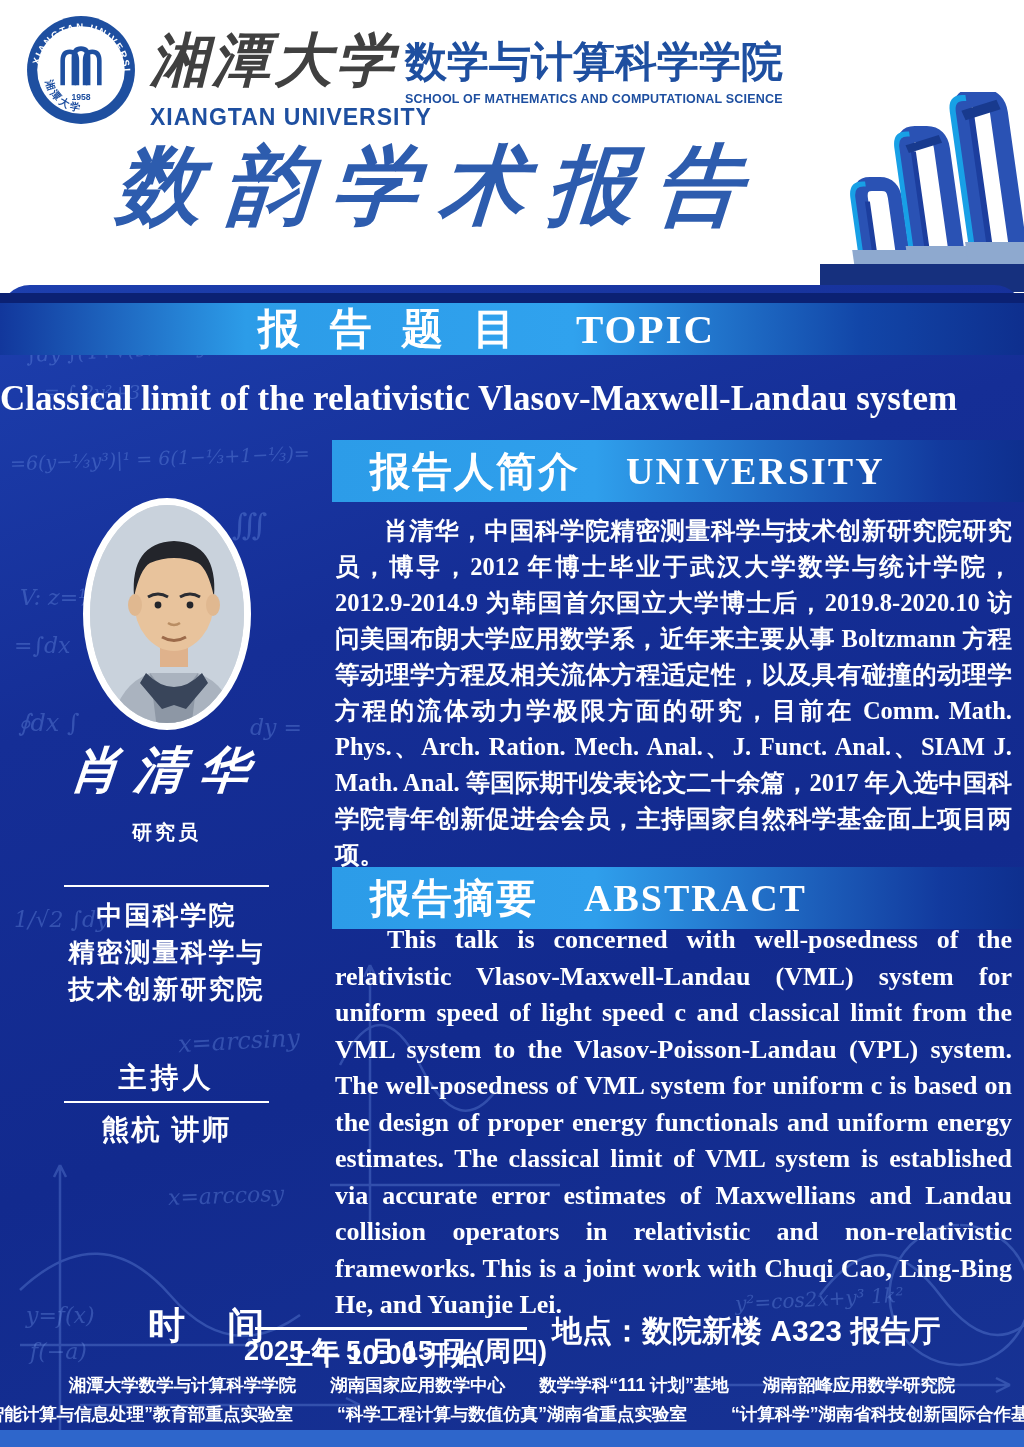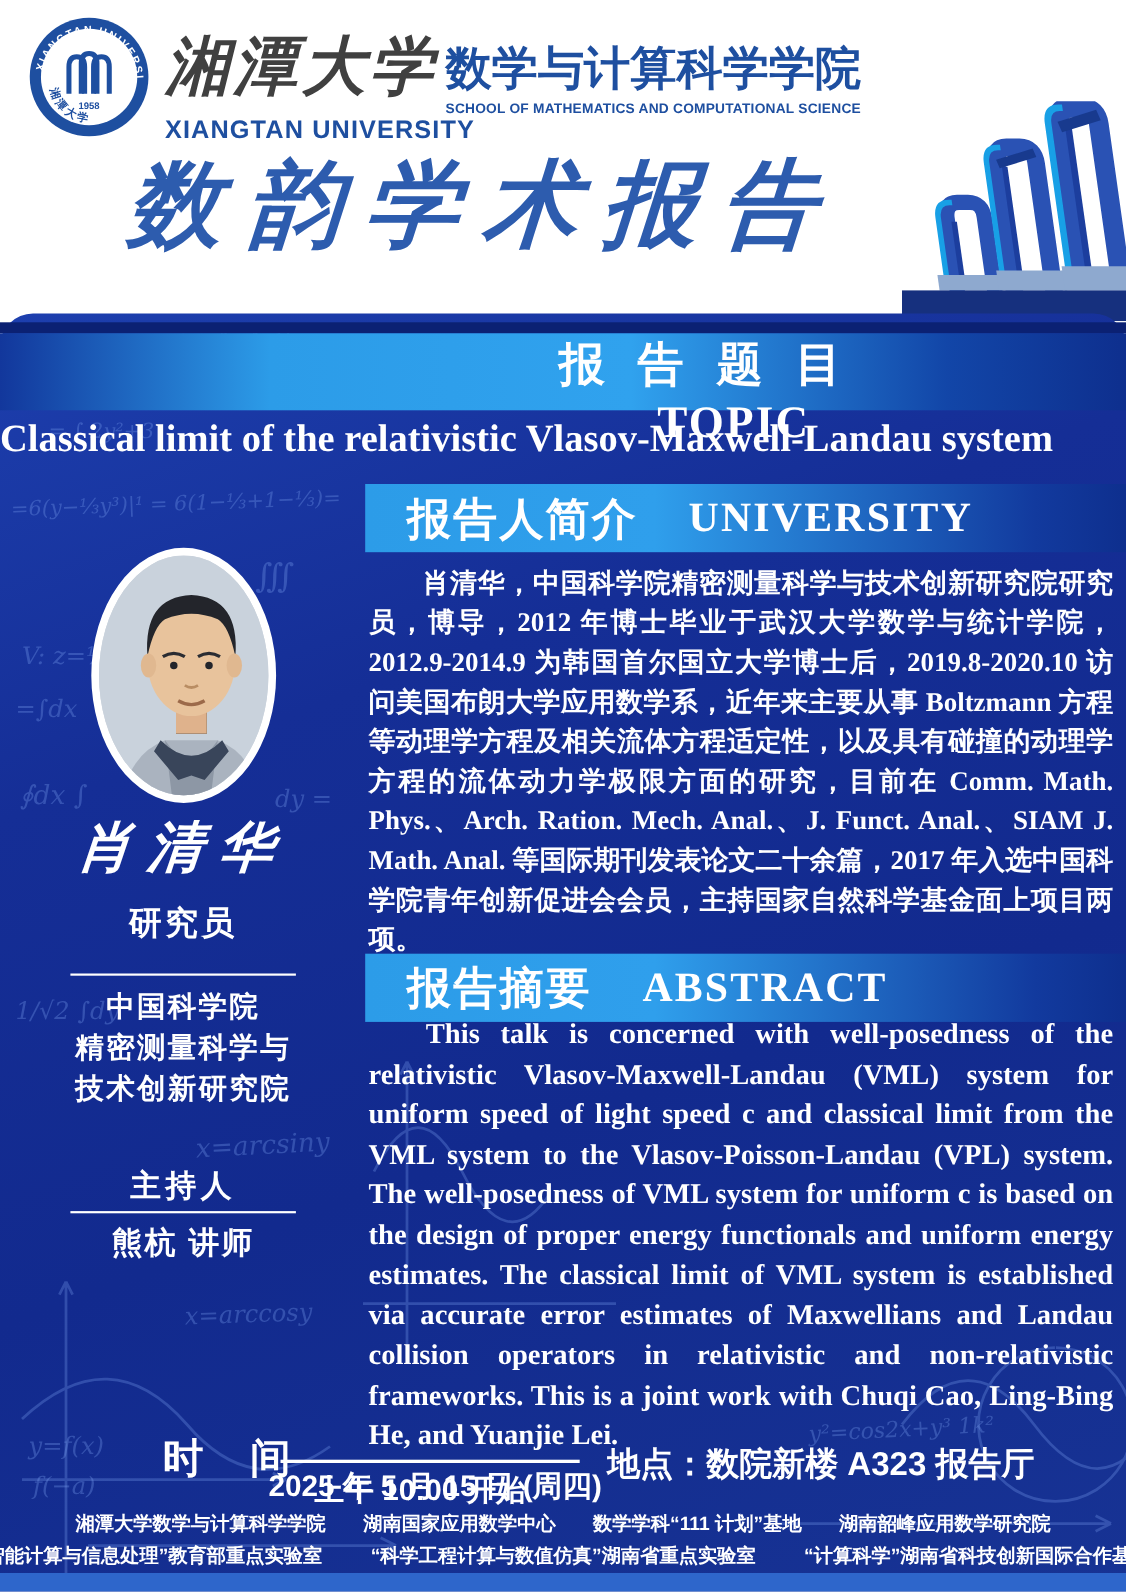--- a/index.html
+++ b/index.html
@@ -57,23 +57,23 @@
   .doodle:nth-of-type(11){ left:178px; top:742px; font-size:24px; transform:rotate(-3deg);}
   .doodle:nth-of-type(12){ left:168px; top:898px; font-size:22px; transform:rotate(-2deg);}
   .doodle:nth-of-type(13){ left:735px; top:1002px; font-size:20px; transform:rotate(-3deg);}
   .doodle:nth-of-type(14){ left:26px; top:1018px; font-size:22px;}
   .doodle:nth-of-type(15){ left:30px; top:1054px; font-size:22px;}
   .doodle-svg { position:absolute; inset:0; z-index:0; pointer-events:none; }
   .content { position:absolute; inset:0; z-index:1; }
   .navy-band { position:absolute; left:0; top:8px; width:100%; height:10px; background:#0b2173; }
   
   .topic-bar {
-    position:absolute; left:0; top:18px; width:100%; height:70px;
+    position:absolute; left:0; top:18px; width:100%; height:52px;
     background: linear-gradient(90deg,#12379c 0%, #2c9ce8 24%, #30a2ee 56%, #1246a8 84%, #0e2f8e 100%);
-    display:flex; align-items:center; padding-left:258px;flex-direction:column;
+    display:flex; align-items:center; padding-left:258px;
   }
   .sec-cn { font-size:42px; font-weight:bold; letter-spacing:9px; white-space:nowrap; }
   .sec-en { font-family:"Liberation Serif", serif; font-weight:bold; font-size:41px; margin-left:52px; letter-spacing:2px; white-space:nowrap; }
   .talk-title {
     position:absolute; left:0; top:94px; width:100%; text-align:left;
     font-family:"Liberation Serif", serif; font-weight:bold; font-size:35px; white-space:nowrap;
   }
   .side-bar {
     position:absolute; left:332px; right:0; height:62px;
     background: linear-gradient(90deg,#2c9ce8 0%, #2f9fec 38%, #123a9e 88%, #0e2f8e 100%);
@@ -86,21 +86,21 @@
   
   .photo-frame {
     position:absolute; left:83px; top:213px; width:168px; height:232px;
     border-radius:50%; border:7px solid #ffffff; overflow:hidden; background:#cdd4de;
   }
   .speaker-name {
     position:absolute; left:0; top:452px; width:333px; text-align:center;
     font-family:"Liberation Serif", serif; font-style:italic; font-weight:bold;
     font-size:50px; letter-spacing:14px; white-space:nowrap; transform:skewX(-5deg);
   }
-  .speaker-title { position:absolute; left:0; top:534px; width:333px; text-align:center; font-size:30px; font-weight:bold; letter-spacing:3px; }
+  .speaker-title { position:absolute; left:0; top:534px; width:333px; text-align:center; font-size:20px; font-weight:bold; letter-spacing:3px; }
   .div-line { position:absolute; background:#ffffff; height:2px; }
   .div-1 { left:64px; top:600px; width:205px; }
   .div-2 { left:64px; top:816px; width:205px; }
   .affiliation { position:absolute; left:0; top:612px; width:333px; text-align:center; font-size:26px; font-weight:bold; line-height:37px; letter-spacing:2px; }
   .host-label { position:absolute; left:0; top:774px; width:333px; text-align:center; font-size:28px; font-weight:bold; letter-spacing:4px; }
   .host-name  { position:absolute; left:0; top:826px; width:333px; text-align:center; font-size:28px; font-weight:bold; letter-spacing:2px; }
   
   .bio-text {
     position:absolute; left:335px; top:228px; width:677px;
     font-family:"Liberation Serif", serif; font-weight:600;

